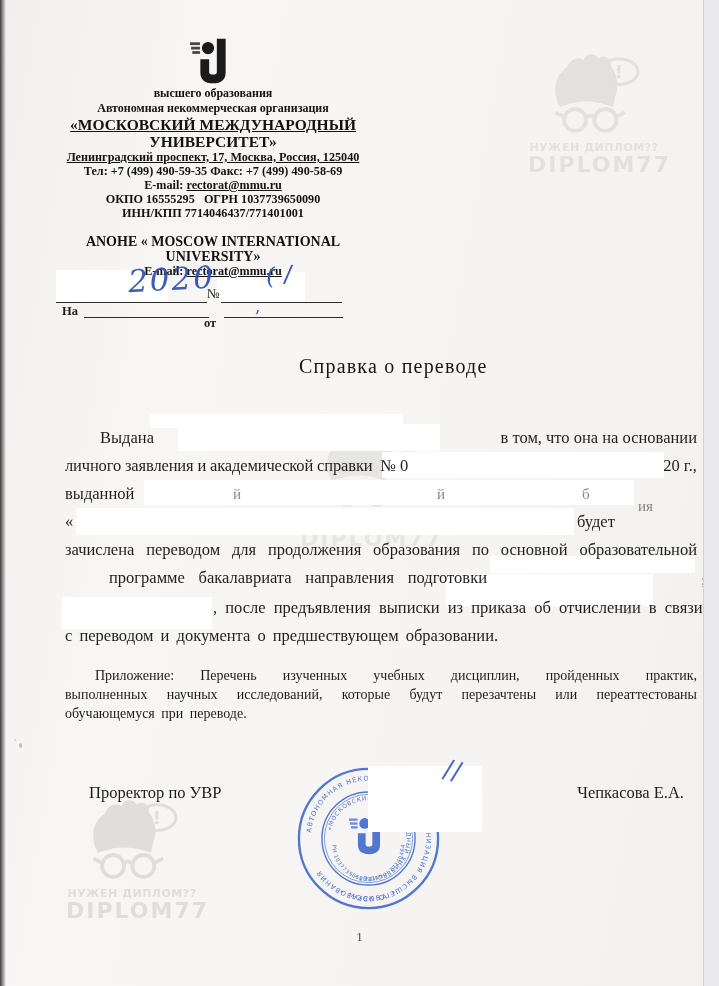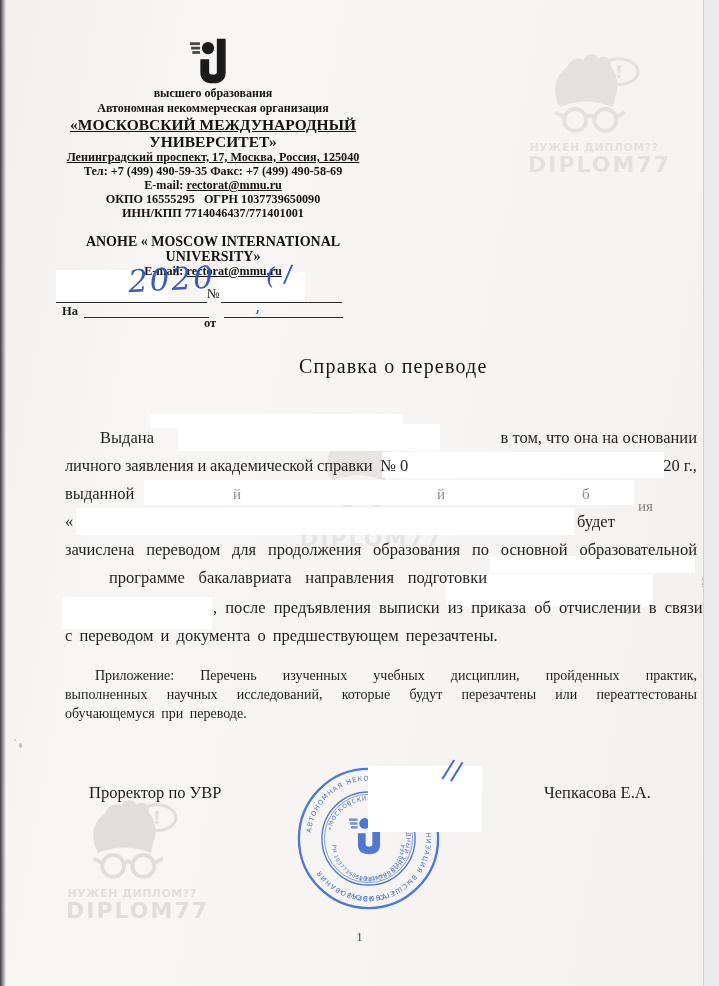--- a/index.html
+++ b/index.html
@@ -180,21 +180,21 @@
     <span class="abs" style="left:512px;top:0;">будет</span>
   </div>
   <div class="abs bline jline" style="top:539px;">зачислена переводом для продолжения образования по основной образовательной</div>
   <div class="abs bline" style="top:567px;margin-left:44px;">
     <span class="jline" style="display:inline-block;width:378px;">программе  бакалавриата  направления  подготовки</span>
     <span class="abs frag" style="left:592px;top:2px;">;</span>
   </div>
   <div class="abs bline" style="top:597px;">
     <span class="abs nowrap" style="left:148px;top:0;word-spacing:4px;">, после предъявления выписки из приказа об отчислении в связи</span>
   </div>
-  <div class="abs bline" style="top:625px;word-spacing:3px;">с переводом и документа о предшествующем перезачтены.</div>
+  <div class="abs bline" style="top:625px;word-spacing:3px;">с переводом и документа о предшествующем образовании.</div>
 
   <div class="abs att">
     <div class="a1 aj">Приложение: Перечень изученных учебных дисциплин, пройденных практик,</div>
     <div class="aj">выполненных научных исследований, которые будут перезачтены или переаттестованы</div>
     <div>обучающемуся при переводе.</div>
   </div>
 
   <svg class="abs stamp" viewBox="0 0 150 150">
     <defs>
       <path id="ringOuter" d="M16,75 a59,59 0 1 1 118,0 a59,59 0 1 1 -118,0"></path>
@@ -218,21 +218,21 @@
     </text>
     <text class="stamp-text" font-size="5.5" letter-spacing="0.6" text-anchor="middle">
       <textPath href="#arcBotInner" startOffset="50%">ОГРН 1037739650090 ИНН 7714046437</textPath>
     </text>
     <use href="#uni-logo" x="55" y="51" width="41" height="44" style="color:#3b66cc"></use>
   </svg>
   <div class="abs rb" style="left:368px;top:766px;width:114px;height:66px;"></div>
   <div class="abs stamp-pen">//</div>
 
   <div class="abs sig" style="left:65px;top:783px;">Проректор по УВР</div>
-  <div class="abs sig" style="left:520px;top:783px;width:140px;text-align:left;">Чепкасова Е.А.</div>
+  <div class="abs sig" style="left:520px;top:783px;width:140px;text-align:right;">Чепкасова Е.А.</div>
 
   <div class="abs speck" style="left:19px;top:743px;width:3px;height:5px;opacity:.5;"></div>
   <div class="abs speck" style="left:14px;top:739px;width:2px;height:2px;opacity:.4;"></div>
   <div class="abs speck" style="left:627px;top:611px;width:4px;height:3px;opacity:.45;"></div>
 
   <div class="abs footer">1</div>
 
 </div>
 
 </body></html>

